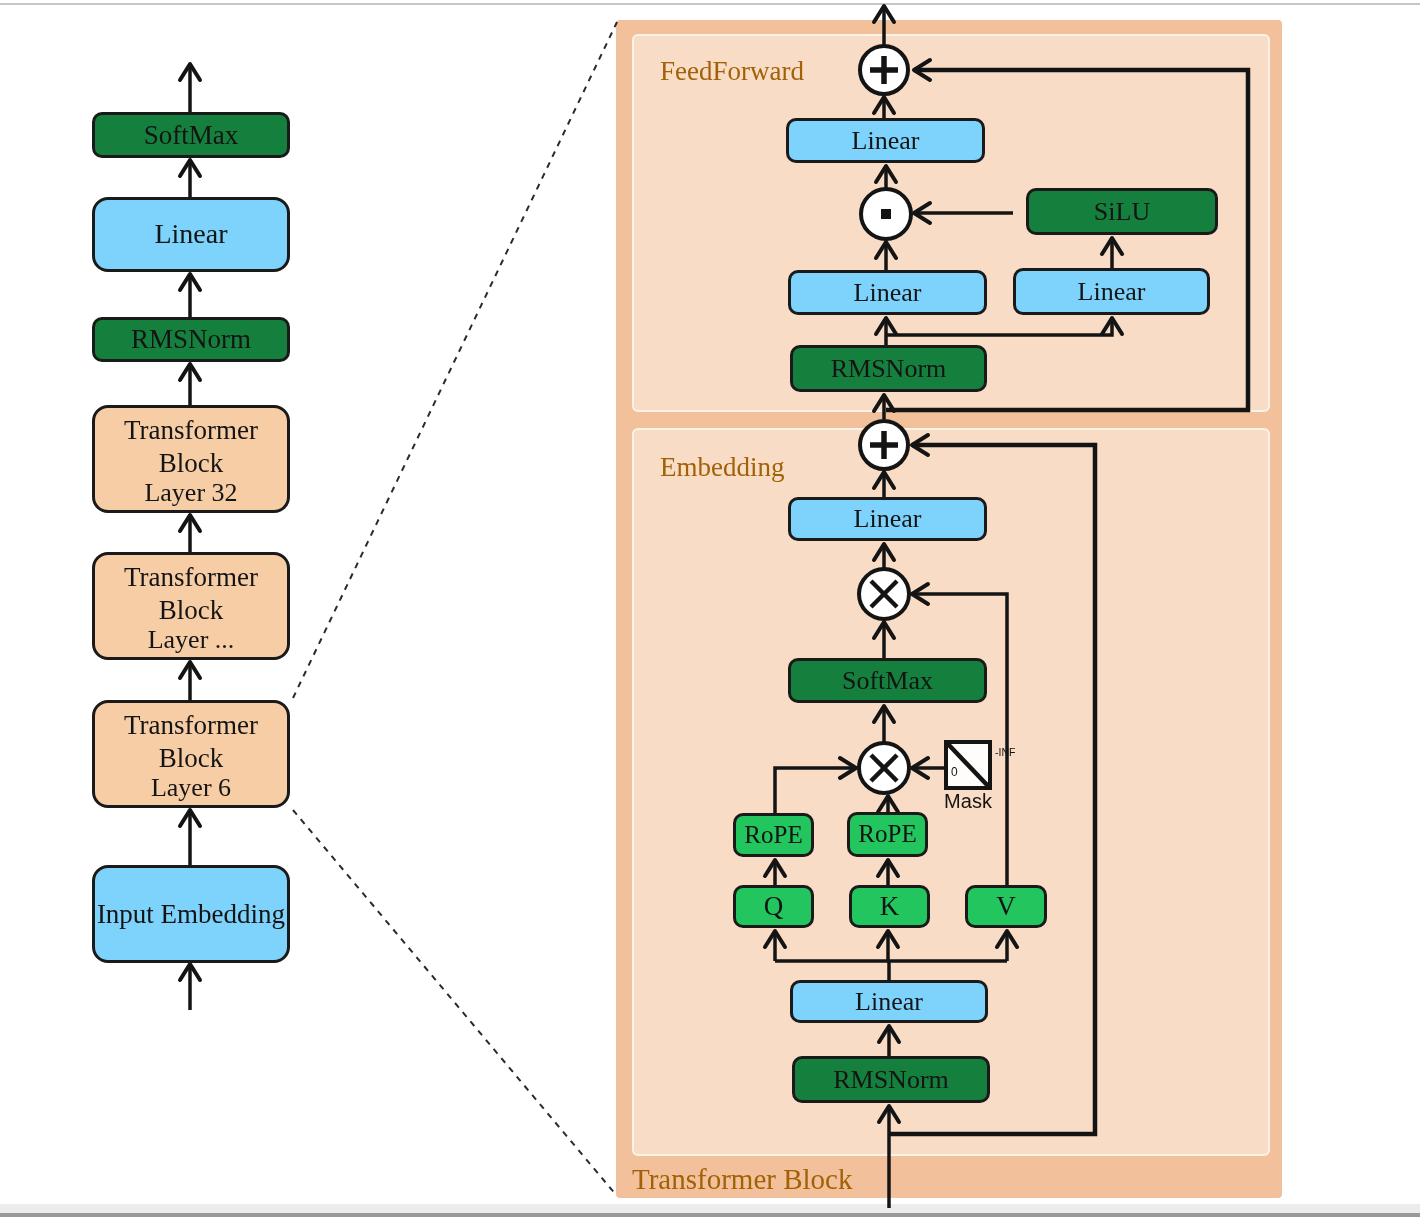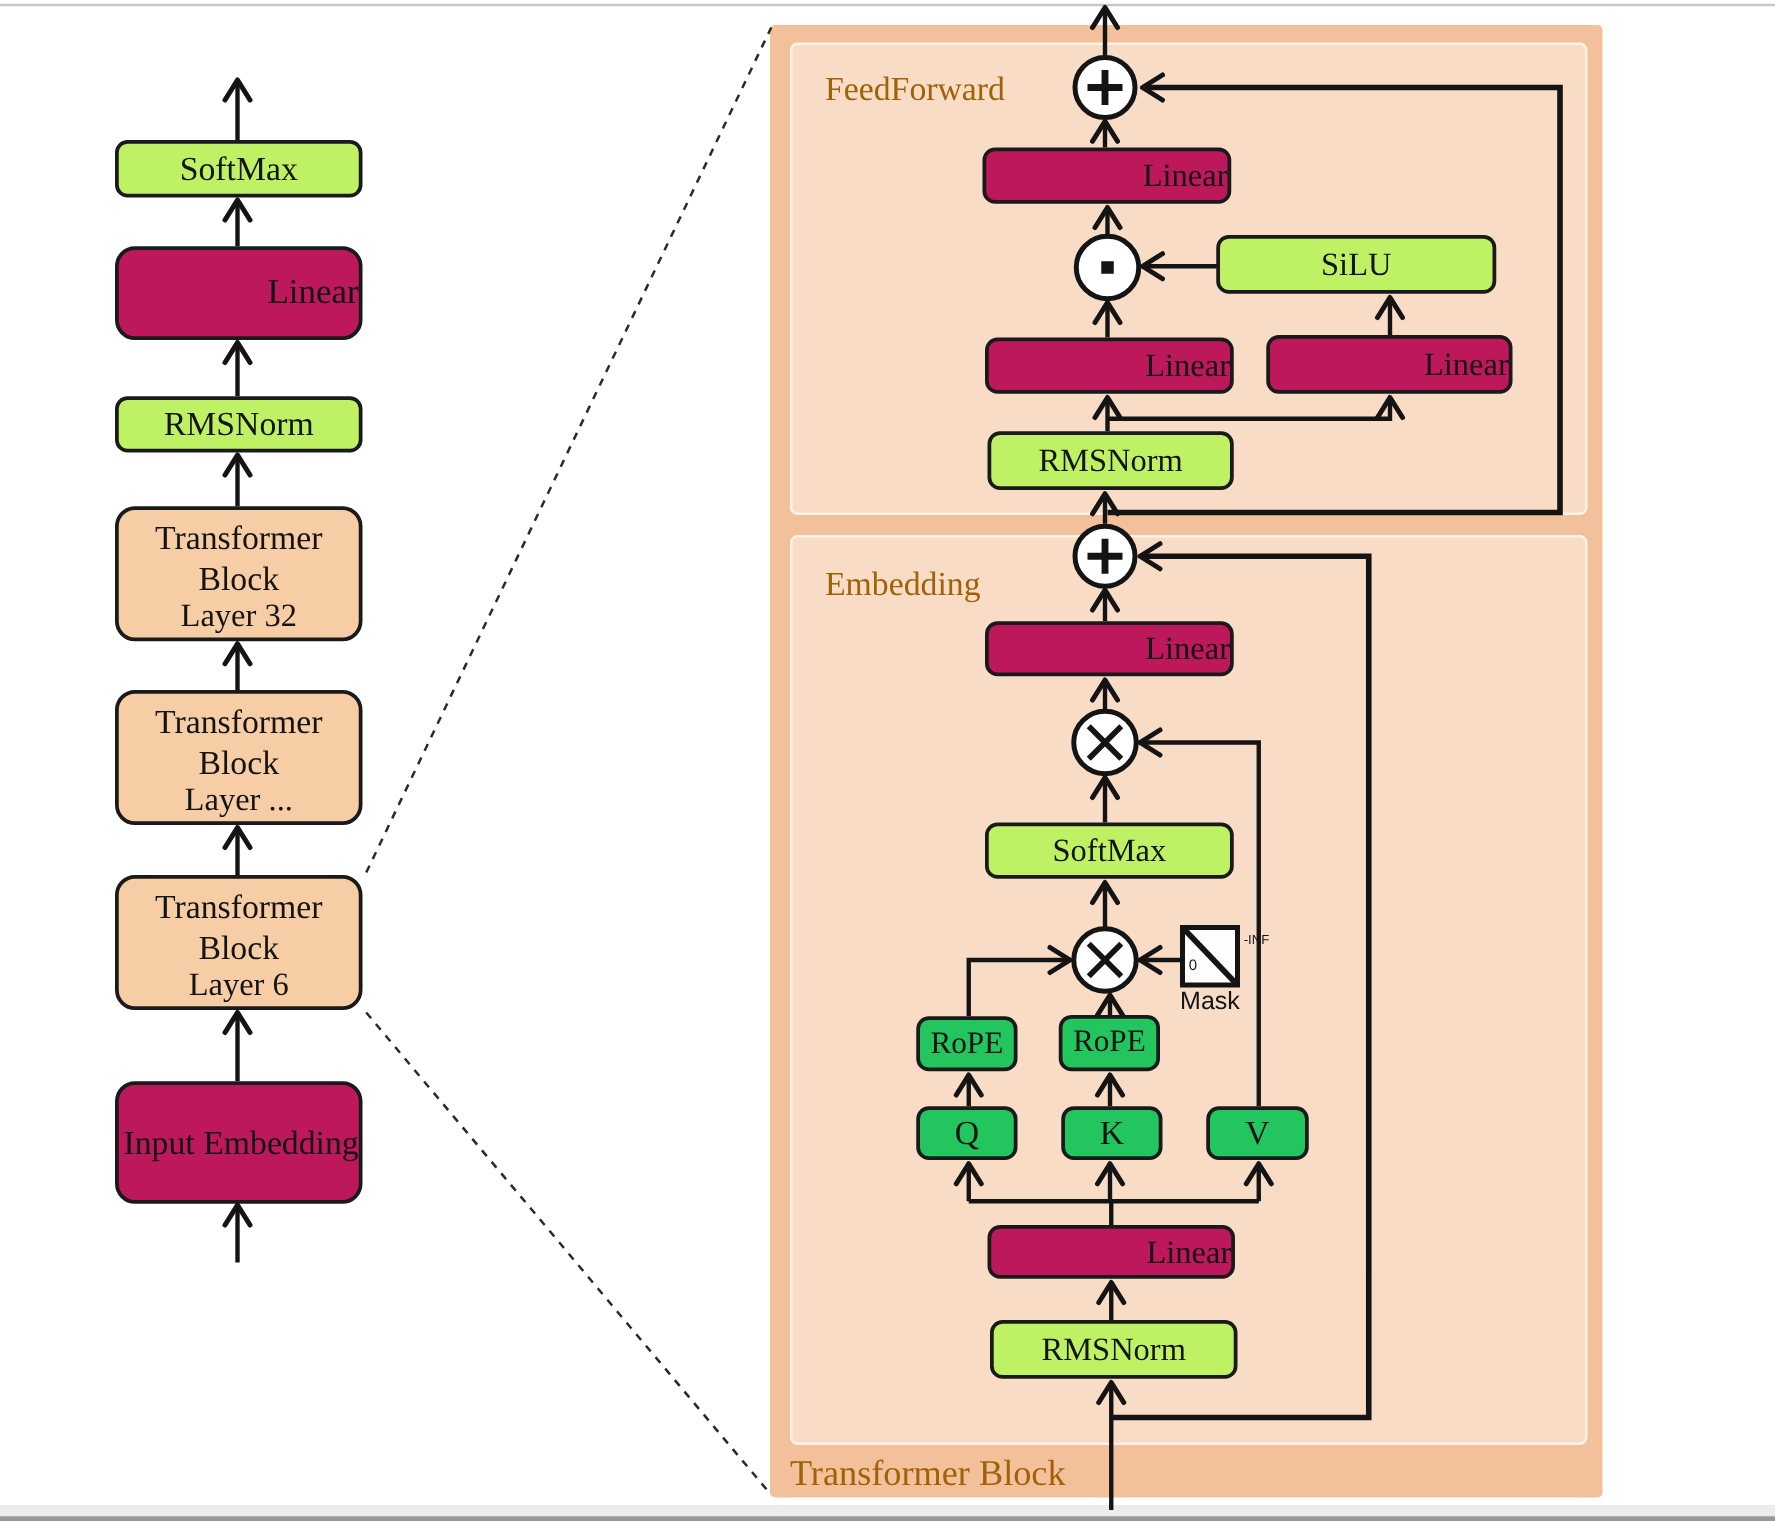--- a/index.html
+++ b/index.html
@@ -3,22 +3,22 @@
 <meta charset="utf-8">
 <style>
   html,body{margin:0;padding:0;background:#ffffff;}
   #stage{position:relative;width:1420px;height:1217px;background:#ffffff;overflow:hidden;
          font-family:"Liberation Serif",serif;color:#141414;}
   .hline{position:absolute;left:0;width:1420px;}
   .panel{position:absolute;box-sizing:border-box;}
   .box{position:absolute;box-sizing:border-box;border:3px solid #1a1a1a;
        display:flex;flex-direction:column;align-items:center;justify-content:center;
        text-align:center;line-height:1.15;}
-  .green{background:#bef264;}
-  .blue{background:#be185d;align-items:flex-end;}
+  .green{background:#15803d;}
+  .blue{background:#7dd3fc;}
   .blue2{background:#22c55e;}
   .orange{background:#f7cda6;}
   .r10{border-radius:10px;}
   .r16{border-radius:16px;}
   .f26{font-size:26px;}
   .f27{font-size:27px;}
   .f28{font-size:28px;}
   .mainlbl{font-size:27px;line-height:33px;}
   .sublbl{font-size:26px;line-height:25px;}
   .sectitle{position:absolute;font-size:27px;color:#a16207;}
@@ -150,21 +150,21 @@
     <span class="mainlbl">Input Embedding</span>
   </div>
 
   <div class="sectitle" style="left:660px;top:56px;">FeedForward</div>
   <div class="sectitle" style="left:660px;top:452px;">Embedding</div>
   <div class="sectitle" style="left:632px;top:1163px;font-size:29px;">Transformer Block</div>
 
   <div class="box blue r10 f26" style="left:786px;top:118px;width:199px;height:45px;">
     <span>Linear</span>
   </div>
-  <div class="box green r10 f26" style="left:973px;top:188px;width:224px;height:47px;">
+  <div class="box green r10 f26" style="left:1026px;top:188px;width:192px;height:47px;">
     <span>SiLU</span>
   </div>
   <div class="box blue r10 f26" style="left:788px;top:270px;width:199px;height:45px;">
     <span>Linear</span>
   </div>
   <div class="box blue r10 f26" style="left:1013px;top:268px;width:197px;height:47px;">
     <span>Linear</span>
   </div>
   <div class="box green r10 f26" style="left:790px;top:345px;width:197px;height:47px;">
     <span>RMSNorm</span>

